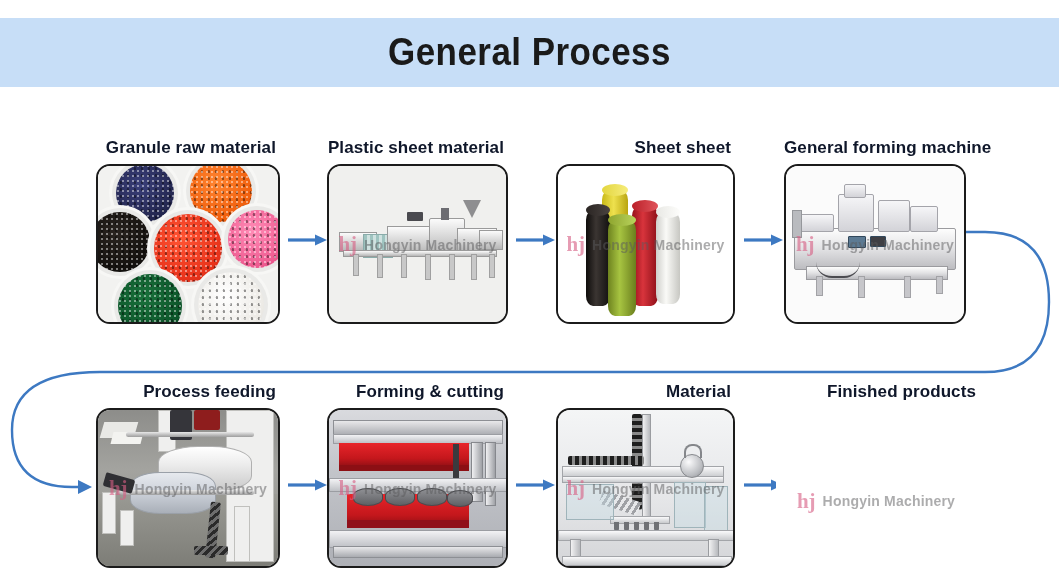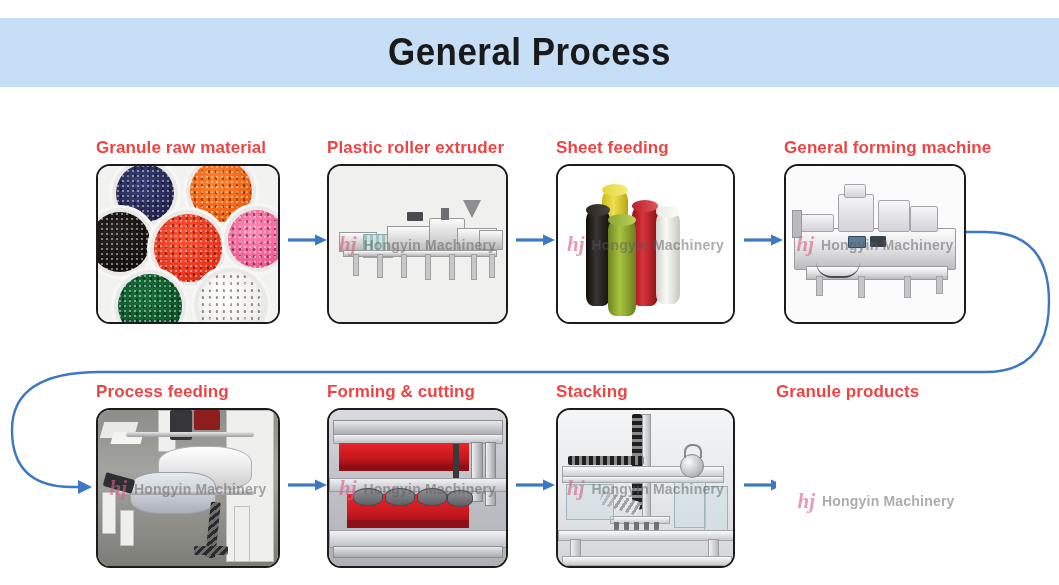--- a/index.html
+++ b/index.html
@@ -59,25 +59,25 @@
 
   
   .step {
     position: absolute;
   }
   .step-label {
     position: absolute;
     left: 0;
     top: 0;
     width: 100%;
-    text-align: left;
+    text-align: right;
     font-family: "Liberation Sans Narrow", "Liberation Sans", sans-serif;
     font-size: 17px;
     font-weight: 600;
-    color: #ef4444;
+    color: #0f172a;
     white-space: nowrap;
     letter-spacing: 0.1px;
   }
   .step-frame {
     position: absolute;
     left: 0;
     top: 26px;
     width: 100%;
     height: 156px;
     border: 2px solid #1b1b1b;
@@ -233,21 +233,20 @@
     width: 100%;
     transform: translateY(-50%);
     display: flex;
     align-items: center;
     justify-content: center;
     gap: 7px;
     pointer-events: none;
   }
   .wm-logo {
     font-family: "Liberation Serif", serif;
-    font-style: italic;
     font-size: 26px;
     font-weight: 700;
     color: rgba(214, 96, 132, 0.62);
     line-height: 1;
     position: relative;
   }
   .wm-text {
     font-family: "Liberation Sans", sans-serif;
     font-size: 17px;
     font-weight: 600;
@@ -296,21 +295,21 @@
   </div>
 
   <div class="arrow" style="left:288px; top:233px; width:40px;">
     <svg width="40" height="14" viewBox="0 0 40 14">
       <line x1="0" y1="7" x2="28" y2="7" stroke="#3d79c2" stroke-width="3.2"></line>
       <path d="M27,1.5 L39,7 L27,12.5 Z" fill="#3d79c2"></path>
     </svg>
   </div>
 
   <div class="step" style="left:327px; top:138px; width:177px;">
-    <div class="step-label">Plastic roller extruder</div>
+    <div class="step-label">Plastic sheet material</div>
     <div class="step-frame">
       <div class="photo">
         <div class="extruder-bg"></div>
 
         <div class="ext-body" style="left:10px; top:66px; width:36px; height:18px;"></div>
         <div class="ext-teal" style="left:34px; top:68px; width:28px; height:22px;"></div>
         <div class="ext-body" style="left:58px; top:60px; width:46px; height:26px;"></div>
         <div class="ext-body" style="left:100px; top:52px; width:34px; height:34px; border-radius:2px;"></div>
         <div class="ext-body" style="left:128px; top:62px; width:38px; height:22px;"></div>
         <div class="ext-hopper" style="left:134px; top:34px;"></div>
@@ -337,21 +336,21 @@
   </div>
 
   <div class="arrow" style="left:516px; top:233px; width:40px;">
     <svg width="40" height="14" viewBox="0 0 40 14">
       <line x1="0" y1="7" x2="28" y2="7" stroke="#3d79c2" stroke-width="3.2"></line>
       <path d="M27,1.5 L39,7 L27,12.5 Z" fill="#3d79c2"></path>
     </svg>
   </div>
 
   <div class="step" style="left:556px; top:138px; width:175px;">
-    <div class="step-label">Sheet feeding</div>
+    <div class="step-label">Sheet sheet</div>
     <div class="step-frame">
       <div class="photo">
         <div class="rolls-bg"></div>
 
         <div class="roll" style="left:44px; top:24px; width:26px; height:108px; background:linear-gradient(90deg,#c9b918,#eee14e 45%,#b9a510);"></div>
         <div class="roll-top" style="left:44px; top:18px; width:26px; background:linear-gradient(90deg,#e3d63f,#f6ec7b);"></div>
 
         <div class="roll" style="left:28px; top:44px; width:24px; height:96px; background:linear-gradient(90deg,#0e0c0b,#3b3532 42%,#121010);"></div>
         <div class="roll-top" style="left:28px; top:38px; width:24px; background:linear-gradient(90deg,#2a2523,#4a4340);"></div>
 
@@ -493,21 +492,21 @@
   </div>
 
   <div class="arrow" style="left:516px; top:478px; width:40px;">
     <svg width="40" height="14" viewBox="0 0 40 14">
       <line x1="0" y1="7" x2="28" y2="7" stroke="#3d79c2" stroke-width="3.2"></line>
       <path d="M27,1.5 L39,7 L27,12.5 Z" fill="#3d79c2"></path>
     </svg>
   </div>
 
   <div class="step" style="left:556px; top:382px; width:175px;">
-    <div class="step-label">Stacking</div>
+    <div class="step-label">Material</div>
     <div class="step-frame">
       <div class="photo">
         <div class="stack-bg"></div>
 
         <div class="st-chainv" style="left:74px; top:4px; width:10px; height:96px;"></div>
         <div class="st-col" style="left:84px; top:4px; width:7px; height:104px;"></div>
 
         <div class="st-beam" style="left:4px; top:56px; width:160px; height:10px;"></div>
         <div class="st-chain" style="left:10px; top:46px; width:76px; height:9px;"></div>
         <div class="st-beam" style="left:4px; top:66px; width:160px; height:5px;"></div>
@@ -541,21 +540,21 @@
   </div>
 
   <div class="arrow" style="left:744px; top:478px; width:40px;">
     <svg width="40" height="14" viewBox="0 0 40 14">
       <line x1="0" y1="7" x2="28" y2="7" stroke="#3d79c2" stroke-width="3.2"></line>
       <path d="M27,1.5 L39,7 L27,12.5 Z" fill="#3d79c2"></path>
     </svg>
   </div>
 
   <div class="step" style="left:776px; top:382px; width:200px;">
-    <div class="step-label">Granule products</div>
+    <div class="step-label">Finished products</div>
     <div class="step-frame noborder" style="height:172px;">
       <div class="photo">
         <div class="fin-bg"></div>
         <svg width="200" height="172" viewBox="0 0 200 172">
           <g fill="none" stroke="#3a3a3a" stroke-width="1" stroke-linejoin="round">
 
             <g transform="translate(6,14)">
               <path d="M20,18 L62,2 L102,22 L58,42 Z"></path>
               <path d="M20,18 L20,40 L58,60 L58,42"></path>
               <path d="M102,22 L102,44 L58,60"></path>

